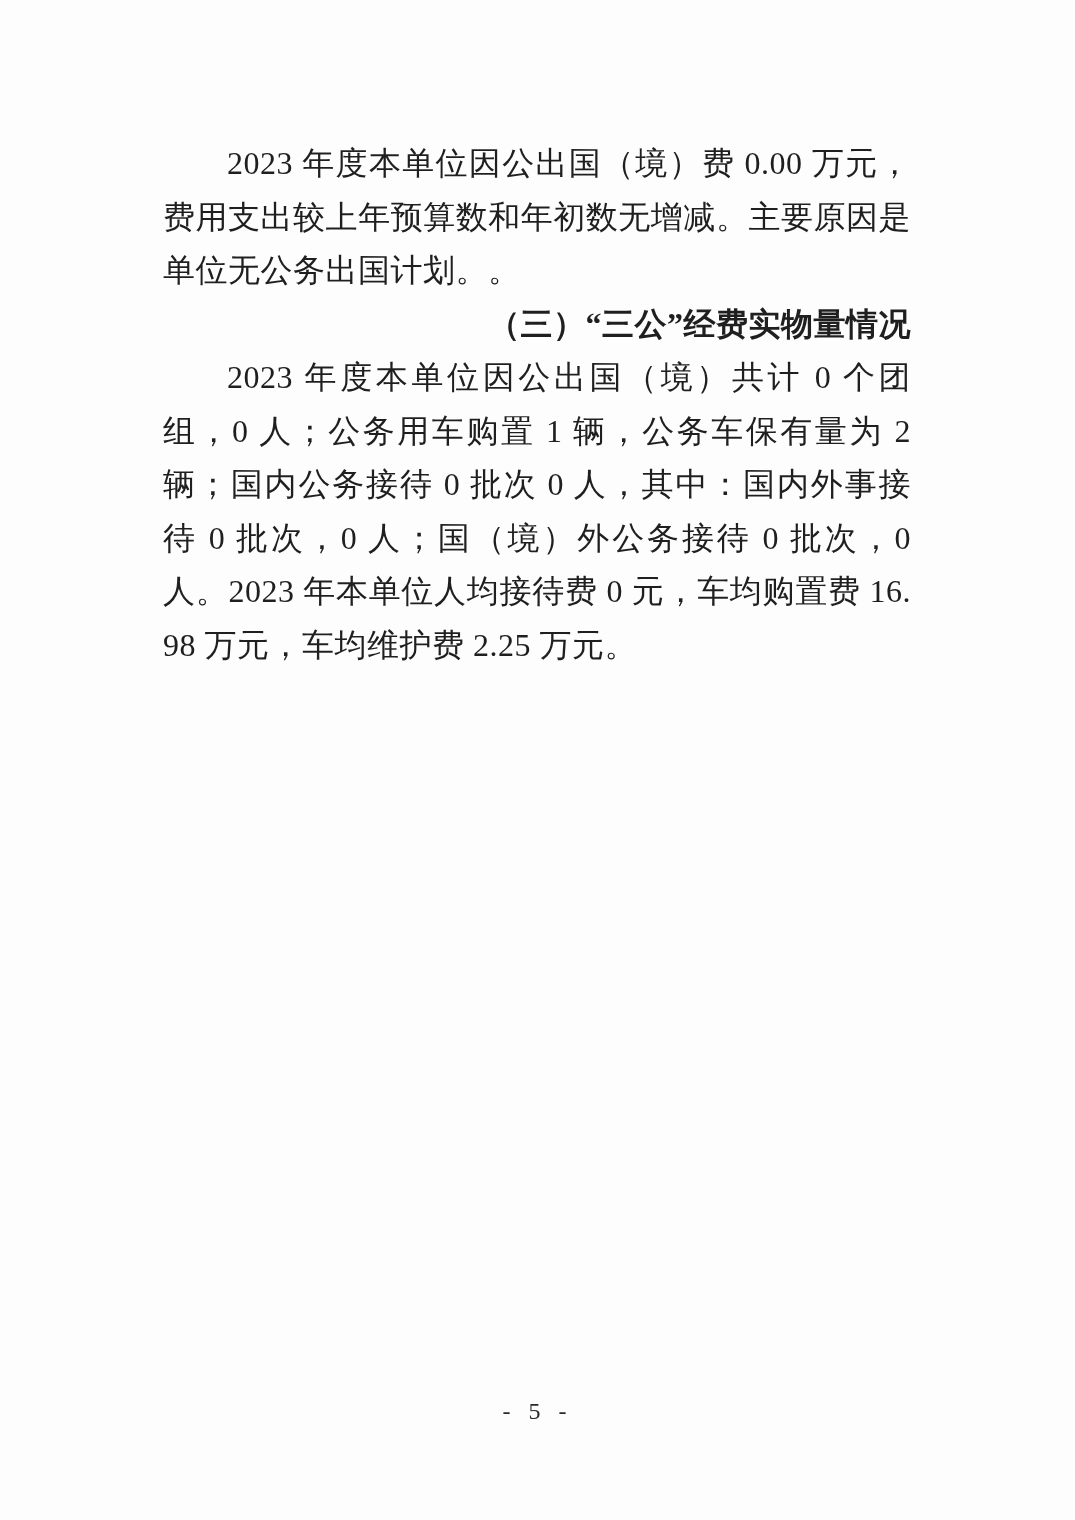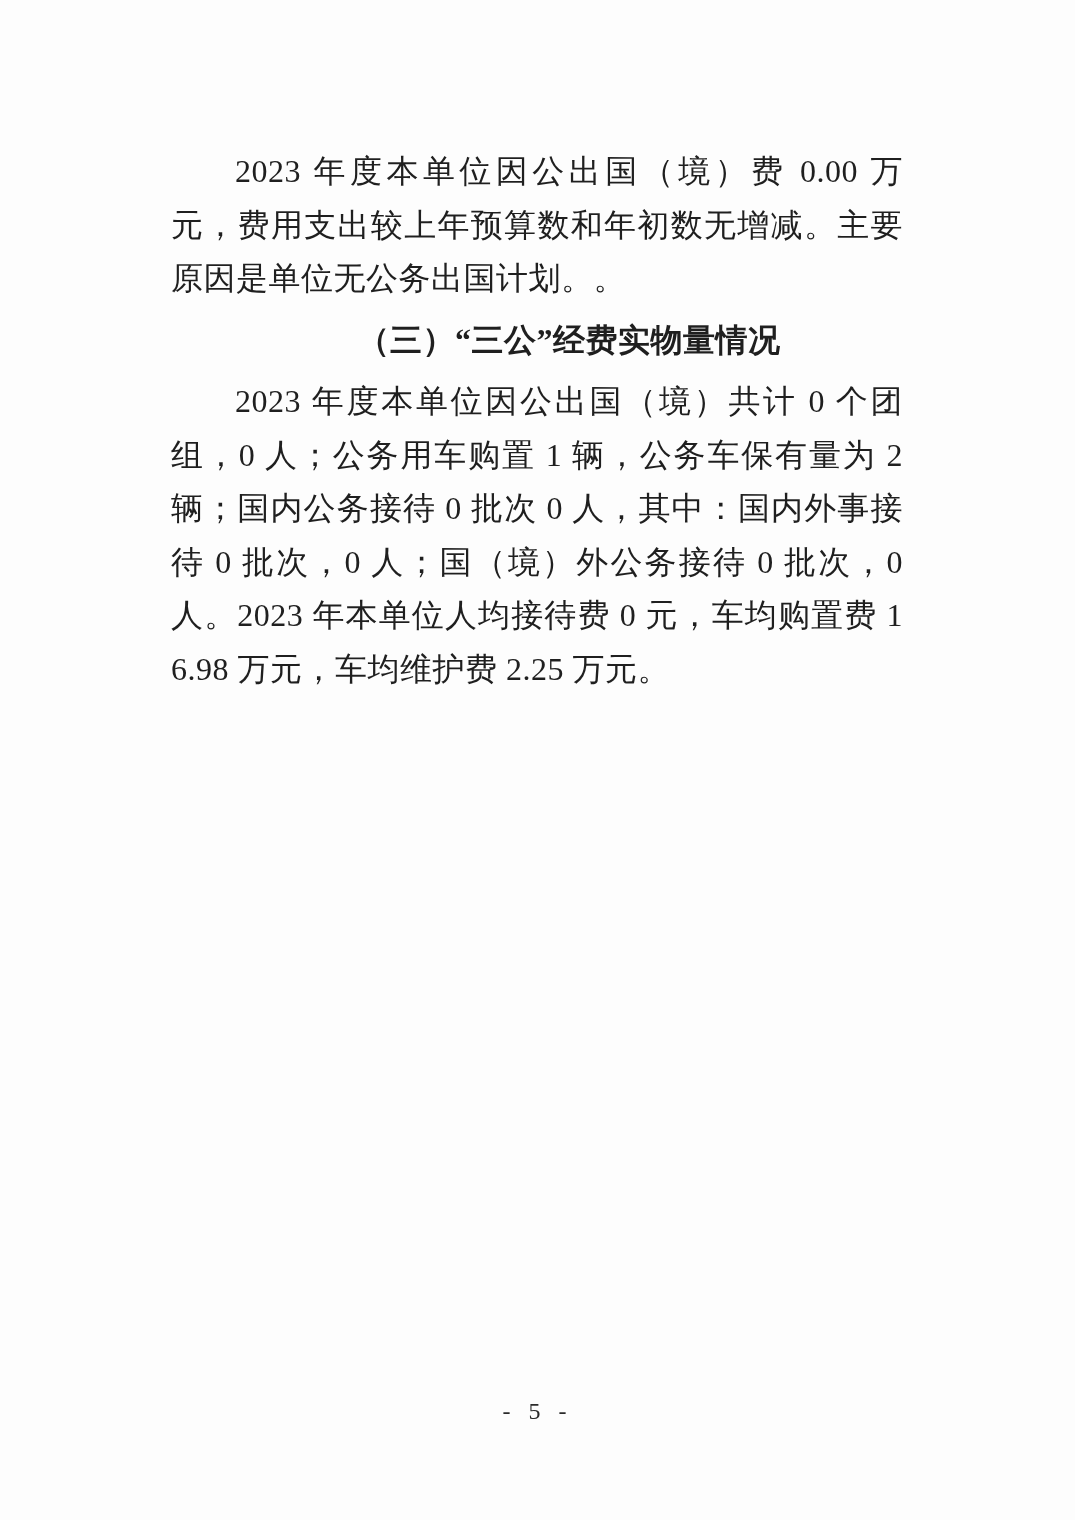--- a/index.html
+++ b/index.html
@@ -16,32 +16,32 @@
     font-family: "Liberation Serif", "DejaVu Serif", serif;
     color: #1f1f1f;
   }
   .content {
     position: absolute;
     left: 163px;
     top: 137px;
     width: 748px;
   }
   .content p {
-    margin: 8px;
+    margin: 0;
     padding: 0;
     font-size: 32px;
     line-height: 53.5px;
     text-indent: 2em;
     text-align: justify;
     letter-spacing: 0.5px;
     word-break: break-all;
   }
   .content p.heading {
     font-weight: 700;
-    text-align: center;
+    text-align: right;
   }
   .footer {
     position: absolute;
     left: 0;
     top: 1398px;
     width: 100%;
     text-align: center;
     font-size: 24px;
     letter-spacing: 6px;
     color: #2a2a2a;

